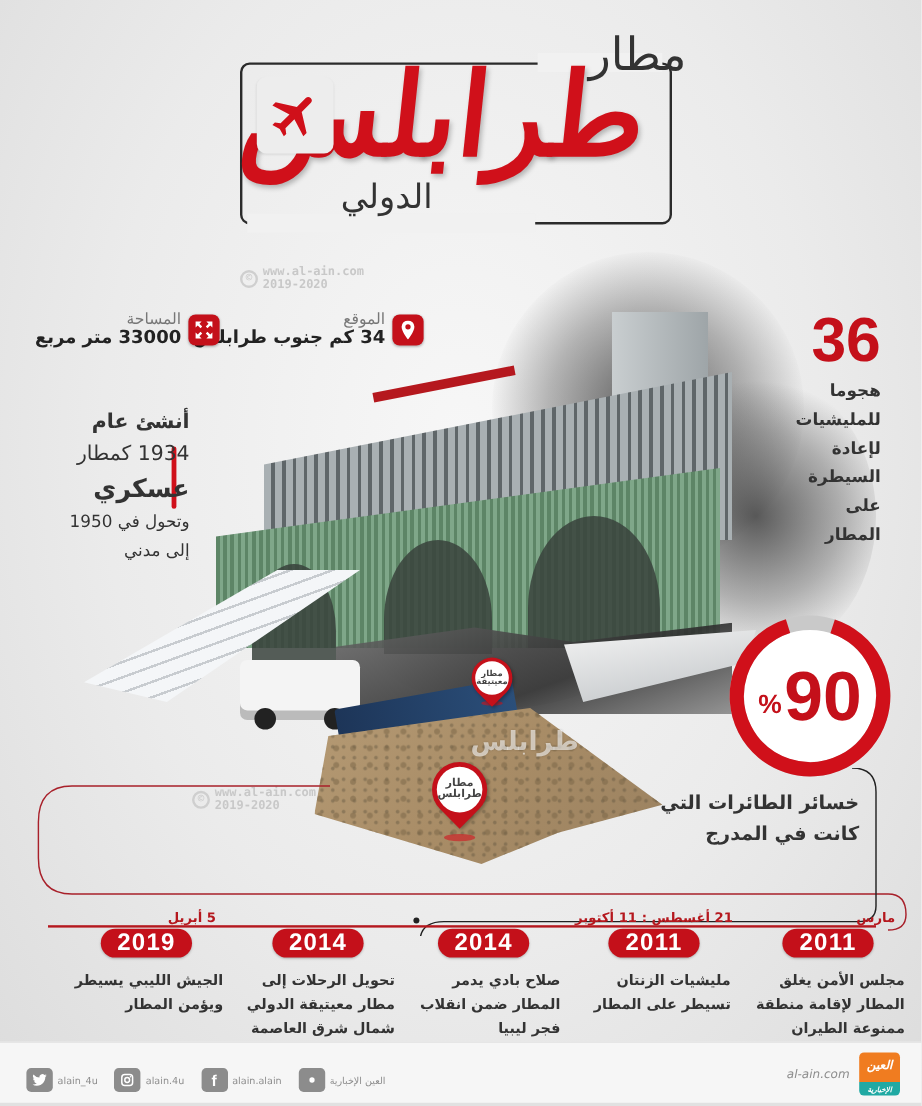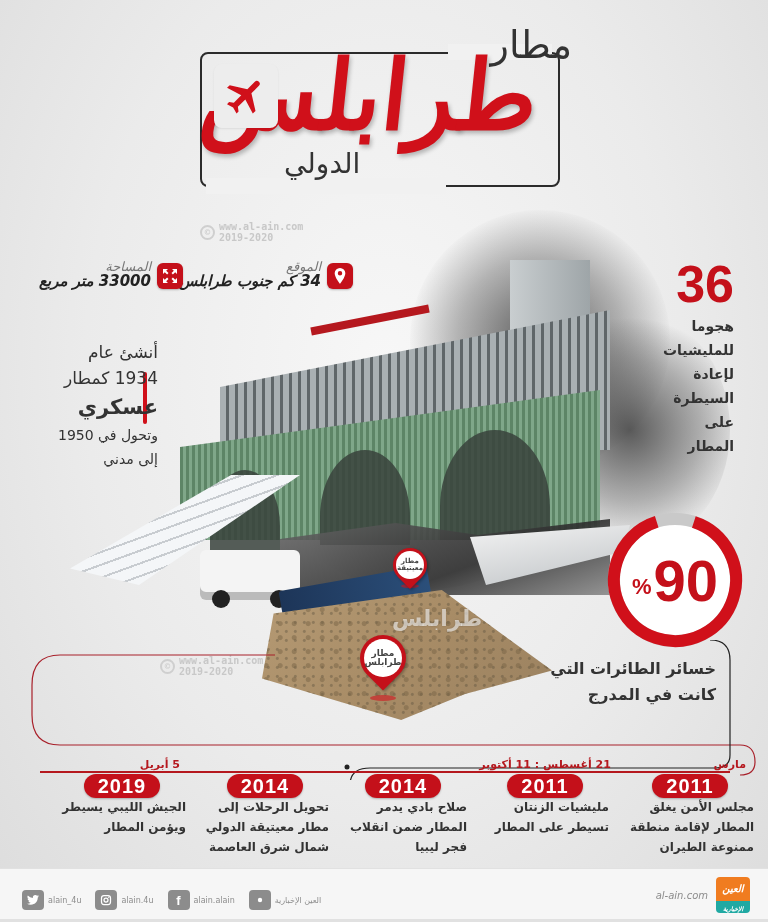--- a/index.html
+++ b/index.html
@@ -49,21 +49,21 @@
       font-family: "DejaVu Sans Mono", monospace;
       font-size: 10px; color: #c8c8c8; line-height: 1.05; font-weight: bold;
       display: flex; align-items: center; gap: 4px; direction: ltr;
     }
     .watermark .copy {
       width: 15px; height: 15px; border: 2px solid #cfcfcf; border-radius: 50%;
       font-size: 9px; display: flex; align-items: center; justify-content: center; color: #cfcfcf;
     }
 
     
-    .info-item { display: flex; align-items: flex-end; gap: 6px; font-style: italic; }
+    .info-item { display: flex; align-items: center; gap: 6px; }
     .info-icon {
       width: 26px; height: 26px; border-radius: 6px; background: #c4101a;
       display: flex; align-items: center; justify-content: center;
       box-shadow: 0 1px 2px rgba(0,0,0,0.25);
     }
     .info-text { text-align: right; line-height: 1.05; }
     .info-label { font-size: 13px; color: #777; }
     .info-value { font-size: 15px; font-weight: bold; color: #222; }
 
     
@@ -148,21 +148,21 @@
     }
     .pin-inner {
       background: #fff; border-radius: 50%; transform: rotate(45deg);
       display: flex; align-items: center; justify-content: center; text-align: center;
       color: #444; font-weight: bold; line-height: 1.05;
     }
     .pin-base { width: 26px; height: 6px; border-radius: 50%; background: rgba(210,20,30,0.6); margin-top: 2px; }
 
     
     .est-block { right: 610px; top: 342px; width: 130px; text-align: right; color: #333; }
-    .est-line1 { font-size: 17px; letter-spacing: 3px; }
+    .est-line1 { font-size: 17px; letter-spacing: 3px; font-weight: bold; }
     .est-line2 { font-size: 17px; letter-spacing: 2px; margin-top: 6px; }
     .est-line3 { font-size: 21px; font-weight: bold; letter-spacing: 5px; margin-top: 7px; }
     .est-line4 { font-size: 14px; margin-top: 8px; }
     .est-line5 { font-size: 14px; margin-top: 8px; }
     .est-bar { left: 143px; top: 372px; width: 4px; height: 52px; background: #d0101a; border-radius: 2px; }
 
     
     .attacks-block { right: 34px; top: 258px; width: 120px; text-align: right; }
     .attacks-num { font-size: 52px; font-weight: bold; color: #c4101a; line-height: 1; font-family: "Liberation Sans", sans-serif; }
     .attacks-line { font-size: 14px; font-weight: bold; color: #333; margin-top: 8px; letter-spacing: 3px; }
@@ -187,21 +187,21 @@
     
     .tl-line { left: 40px; top: 771px; width: 690px; height: 2px; background: #b5181e; }
     .tl-item { width: 140px; text-align: center; }
     .tl-date { font-size: 11px; color: #b5181e; height: 16px; font-weight: bold; white-space: nowrap; margin-top: 16px; }
     .tl-year {
       display: inline-block; background: #c4101a; color: #fff;
       font-family: "Liberation Sans", sans-serif; font-weight: bold; font-size: 20px;
       padding: 1px 14px; border-radius: 12px; letter-spacing: 1px; line-height: 22px;
       box-shadow: 0 1px 2px rgba(0,0,0,0.25);
     }
-    .tl-desc { font-size: 12px; color: #333; line-height: 1.65; font-weight: bold; text-align: right; padding: 0 6px; }
+    .tl-desc { font-size: 12px; color: #333; margin-top: 10px; line-height: 1.65; font-weight: bold; text-align: right; padding: 0 6px; }
 
     
     .footer {
       left: 0; top: 868px; width: 768px; height: 54px; background: #f6f6f6;
       border-top: 1px solid #e1e1e1; border-bottom: 3px solid #e1e1e1;
     }
     .social { left: 22px; top: 890px; display: flex; direction: ltr; align-items: center; gap: 14px; text-align: center; }
     .social-item { display: flex; align-items: center; gap: 4px; }
     .social-icon {
       width: 22px; height: 20px; background: #8c8c8c; border-radius: 4px;

